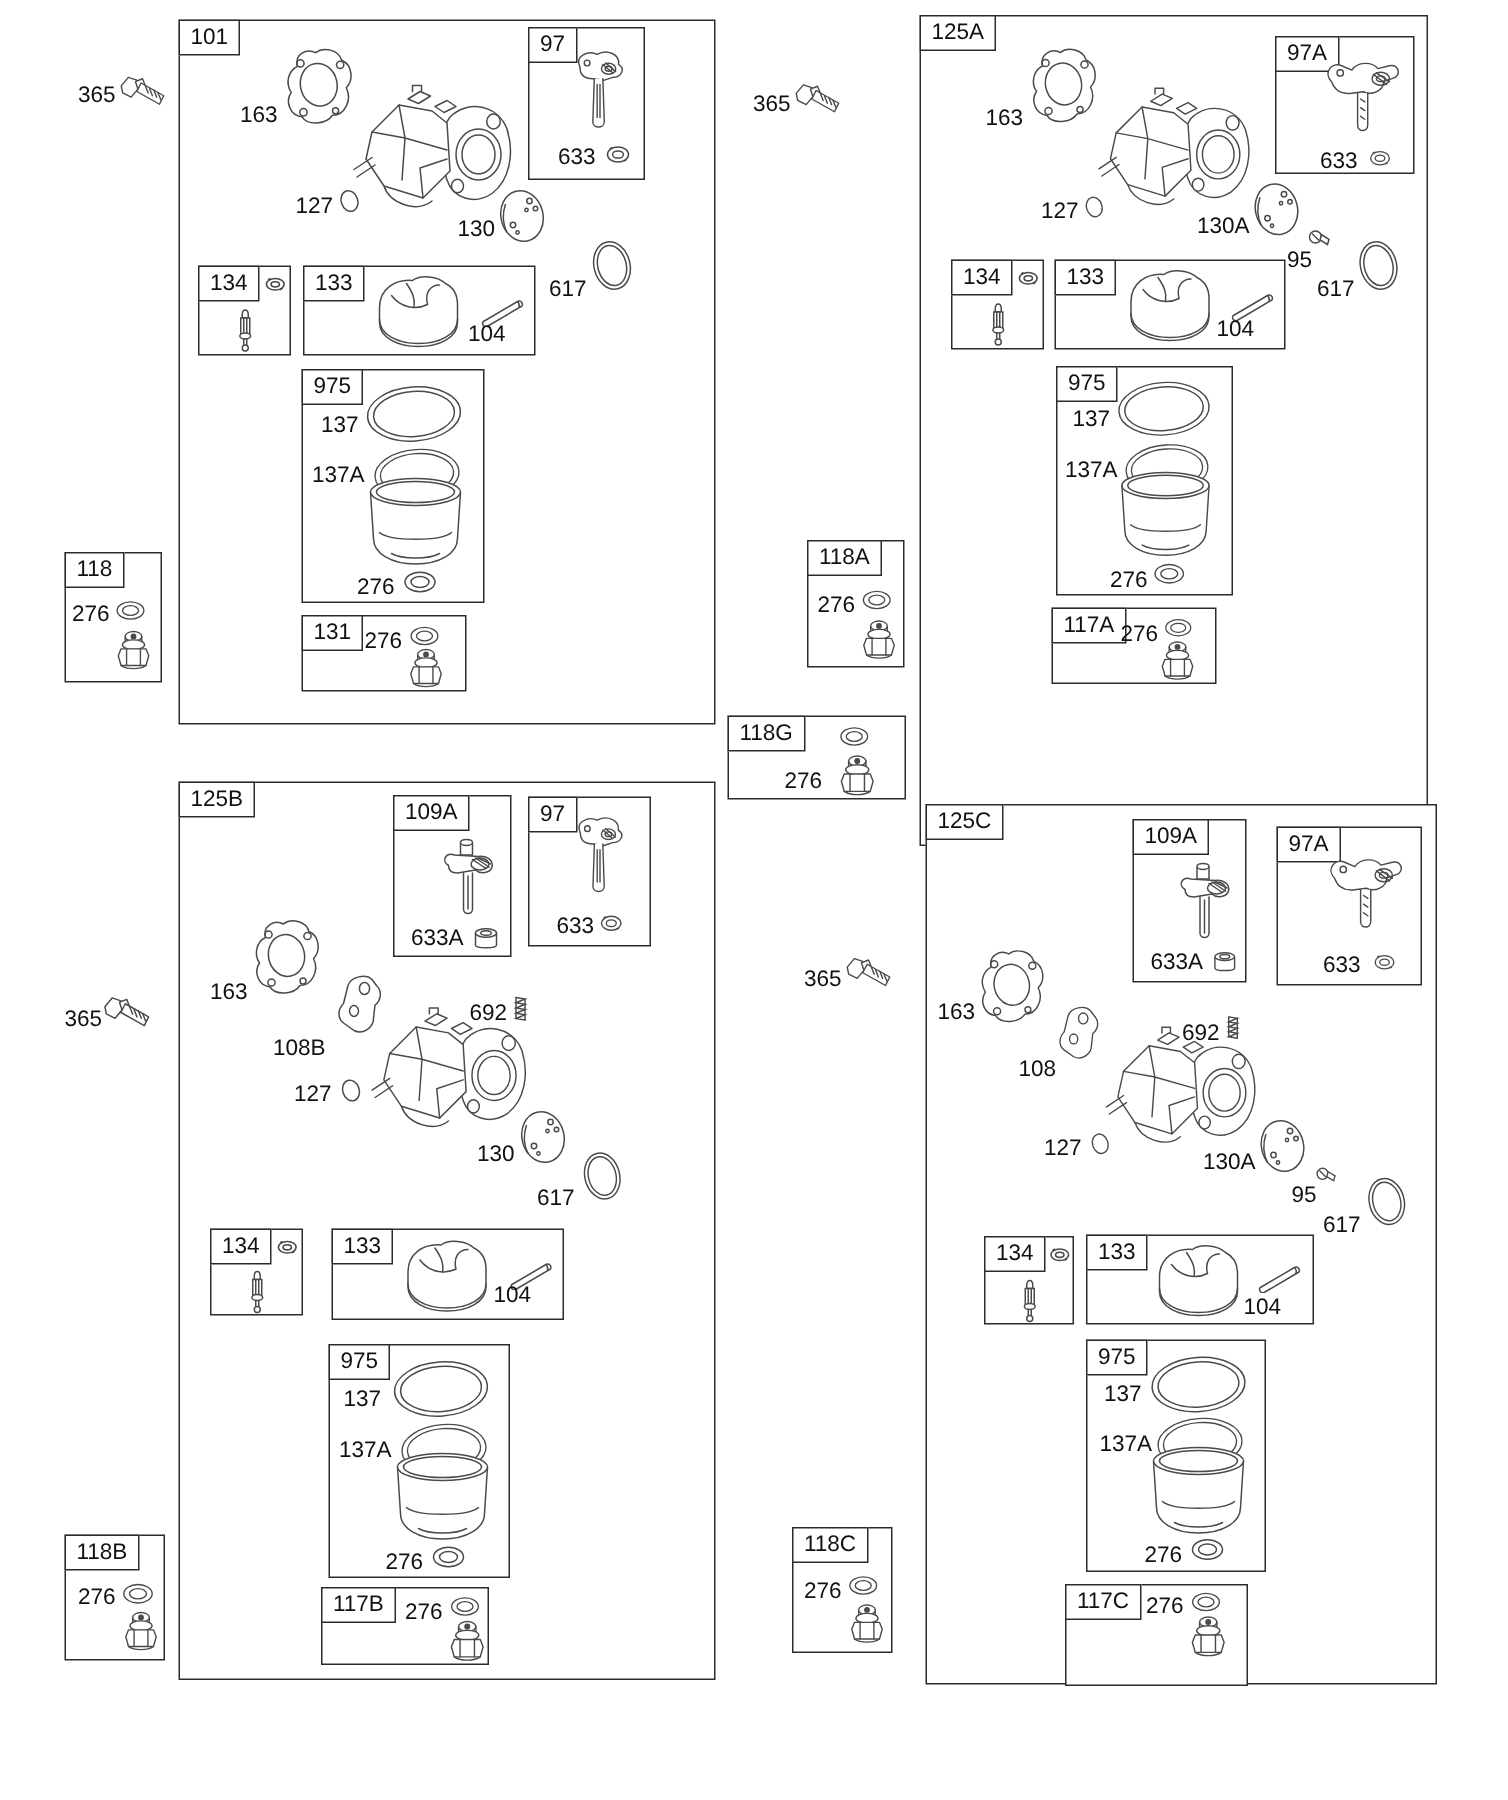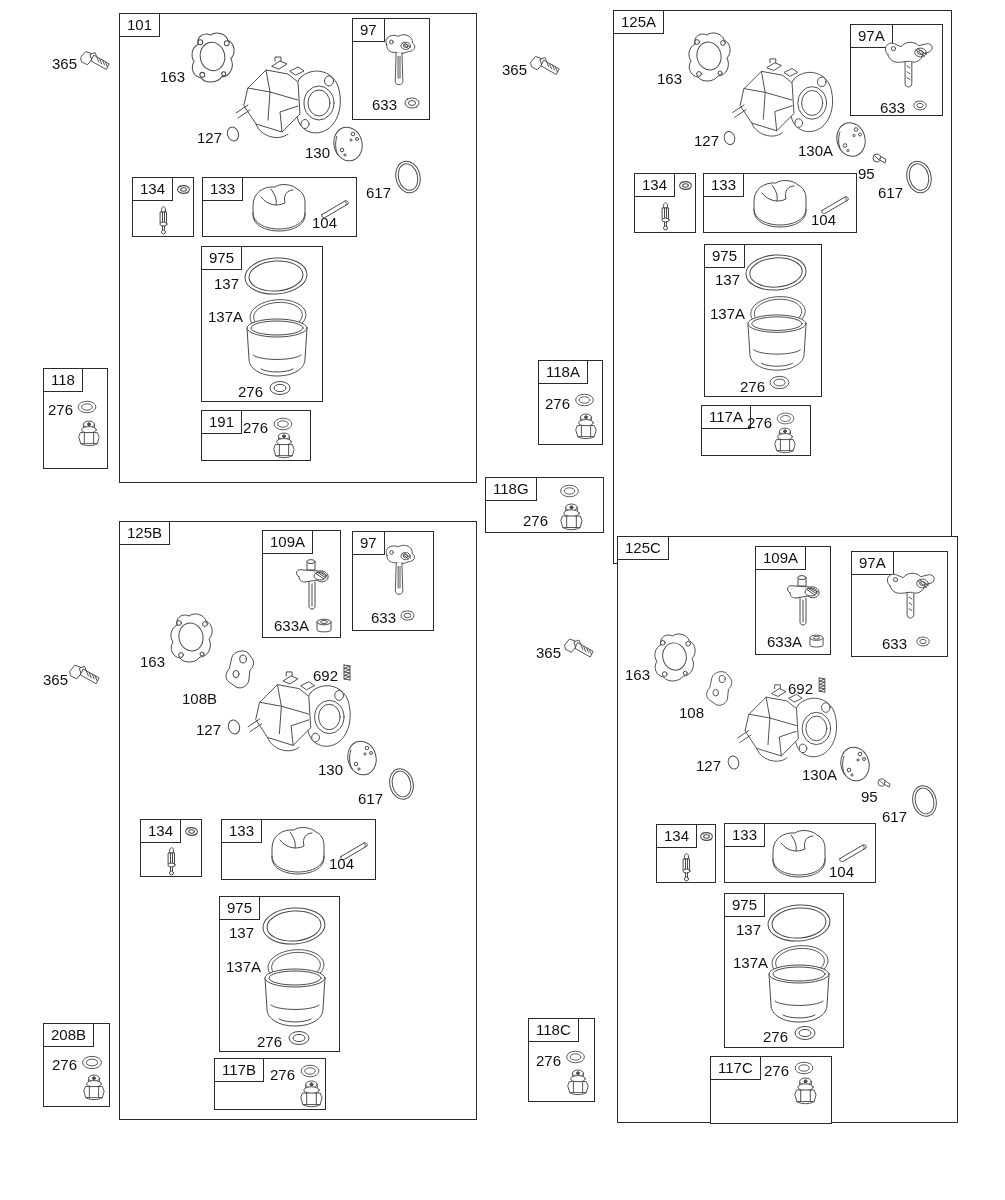--- a/index.html
+++ b/index.html
@@ -279,32 +279,32 @@
       <svg class="ic" style="left:42px;top:70px;width:66px;height:64px">
           <use href="#sym-bowl"></use>
         </svg>
       <span class="lbl" style="left:36px;top:137px">276</span>
       <svg class="ic" style="left:66px;top:132px;width:24px;height:18px">
           <use href="#sym-washer"></use>
         </svg>
     </div>
 
     <div class="sub" style="left:81px;top:396px;width:110px;height:51px">
-      <div class="tag">191</div>
+      <div class="tag">131</div>
       <span class="lbl" style="left:41px;top:9px">276</span>
       <svg class="ic" style="left:69px;top:5px;width:24px;height:16px">
           <use href="#sym-washer"></use>
         </svg>
       <svg class="ic" style="left:70px;top:20px;width:24px;height:29px">
           <use href="#sym-bowlnut"></use>
         </svg>
     </div>
   </div>
 
-  <div class="kit" style="left:43px;top:368px;width:65px;height:101px">
+  <div class="kit" style="left:43px;top:368px;width:65px;height:87px">
     <div class="tag">118</div>
     <span class="lbl" style="left:4px;top:33px">276</span>
     <svg class="ic" style="left:31px;top:30px;width:24px;height:16px">
         <use href="#sym-washer"></use>
       </svg>
     <svg class="ic" style="left:33px;top:50px;width:24px;height:29px">
         <use href="#sym-bowlnut"></use>
       </svg>
   </div>
 
@@ -530,21 +530,21 @@
       <svg class="ic" style="left:83px;top:4px;width:24px;height:16px">
           <use href="#sym-washer"></use>
         </svg>
       <svg class="ic" style="left:84px;top:20px;width:25px;height:30px">
           <use href="#sym-bowlnut"></use>
         </svg>
     </div>
   </div>
 
   <div class="kit" style="left:43px;top:1023px;width:67px;height:84px">
-    <div class="tag">208B</div>
+    <div class="tag">118B</div>
     <span class="lbl" style="left:8px;top:33px">276</span>
     <svg class="ic" style="left:36px;top:30px;width:24px;height:17px">
         <use href="#sym-washer"></use>
       </svg>
     <svg class="ic" style="left:38px;top:49px;width:24px;height:29px">
         <use href="#sym-bowlnut"></use>
       </svg>
   </div>
 
   <span class="lbl" style="left:536px;top:645px">365</span>

